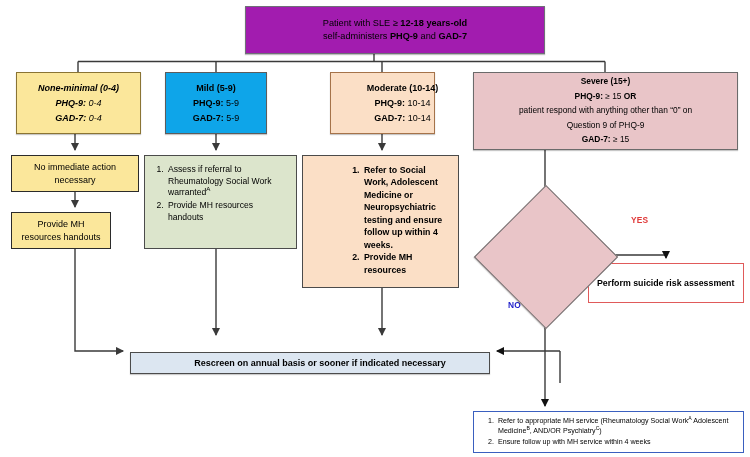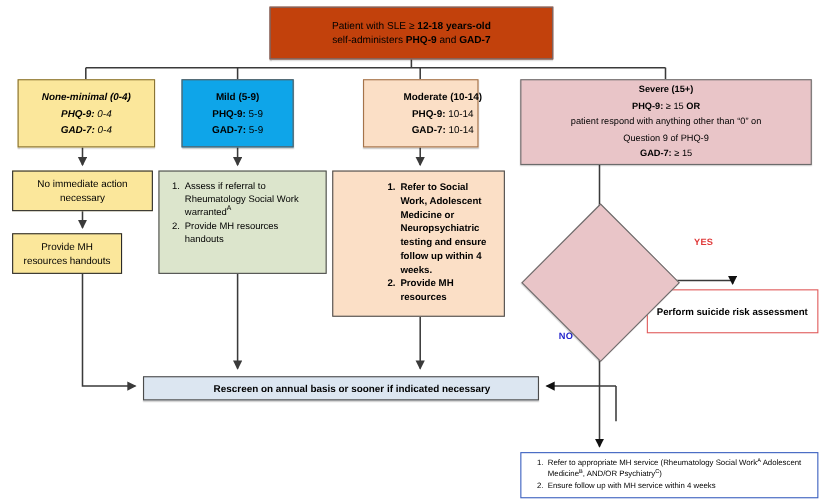--- a/index.html
+++ b/index.html
@@ -34,22 +34,22 @@
     color: #000000;
   }
   .node .ln {
     display: block;
     line-height: 1.42;
     white-space: nowrap;
   }
 
   
   #n-header {
-    left: 245px; top: 6px; width: 258px; height: 48px;
-    background: #c2410c;
+    left: 245px; top: 6px; width: 300px; height: 48px;
+    background: #a21caf;
     border: 1.2px solid #6f6f78;
     font-size: 9.2px;
     box-shadow: 0 1px 1px rgba(0,0,0,0.25);
   }
   #n-header .ln { font-weight: normal; }
   #n-header b { font-weight: bold; }
 
   
   .cat {
     font-size: 9px;
@@ -152,21 +152,21 @@
     align-items: flex-start; justify-content: center;
     text-align: left;
     padding-left: 8px;
     font-size: 8.8px;
     font-weight: bold;
   }
   #n-suicide .ln { white-space: normal; }
 
   
   #n-rescreen {
-    left: 130px; top: 342px; width: 360px; height: 22px;
+    left: 130px; top: 352px; width: 360px; height: 22px;
     background: #dce6f1; border: 1.2px solid #4b4b4b;
     font-size: 9px;
     font-weight: bold;
     box-shadow: 0 1px 1px rgba(0,0,0,0.2);
     padding-left: 20px;
   }
 
   
   #n-mh-referral {
     left: 473px; top: 411px; width: 271px; height: 42px;

